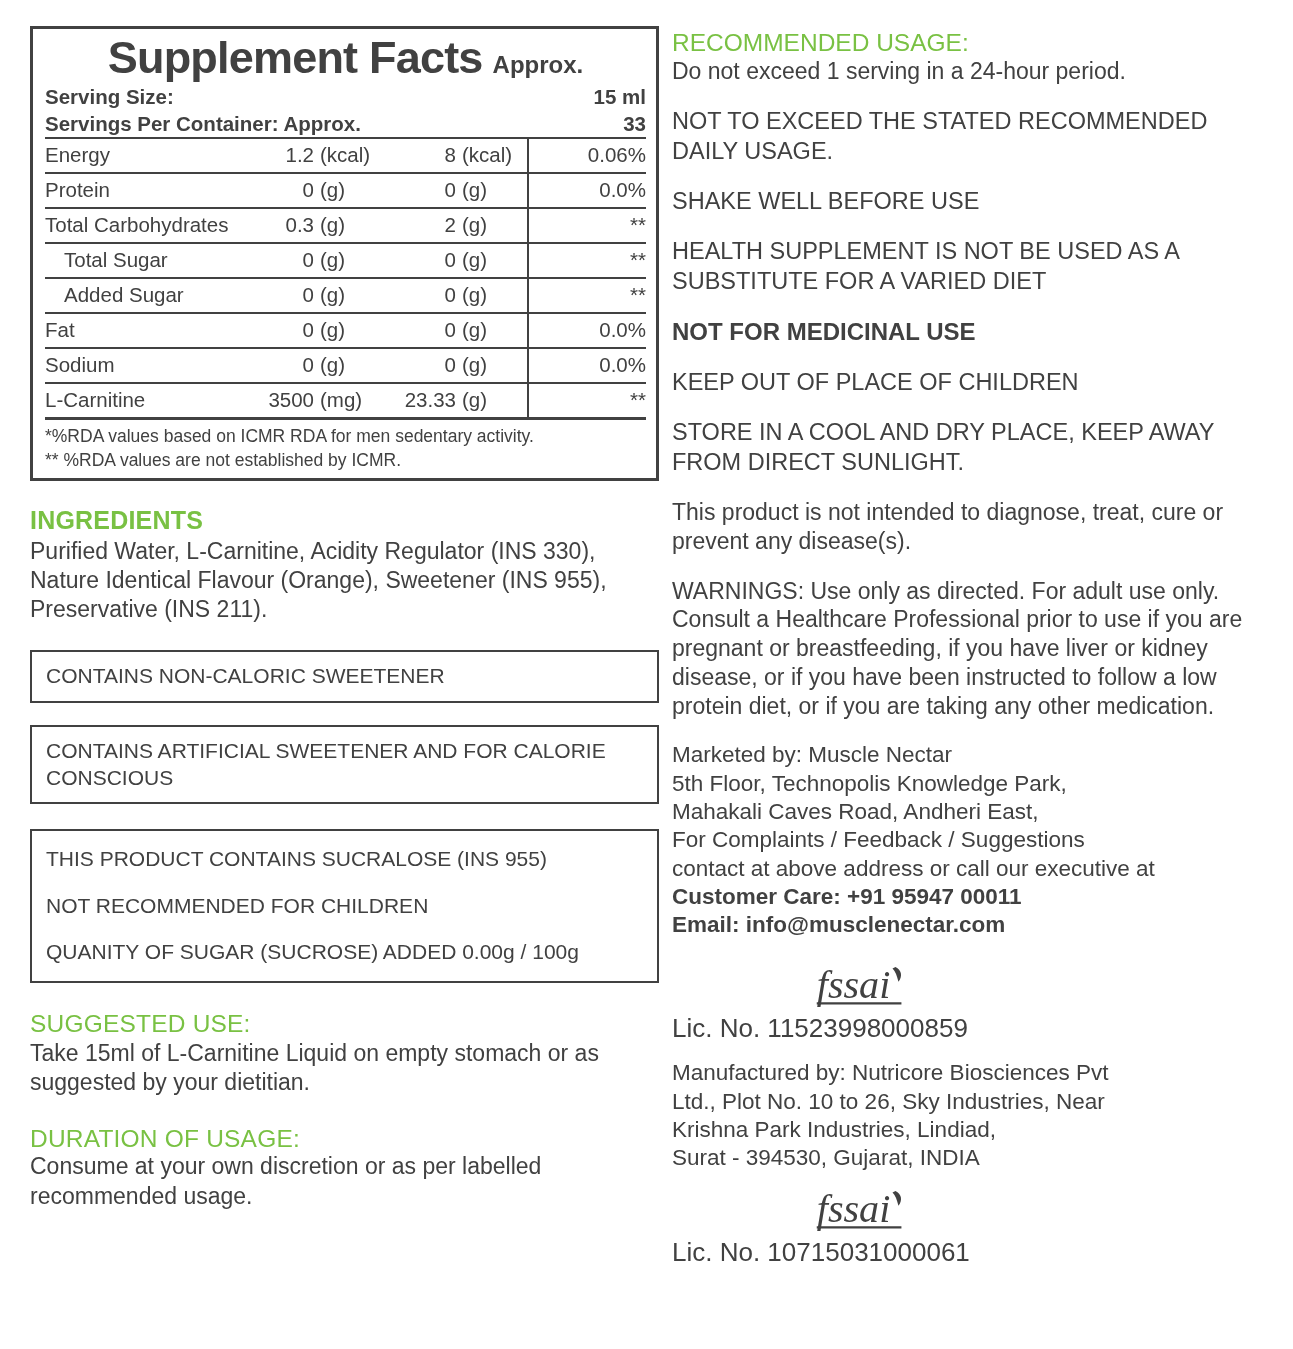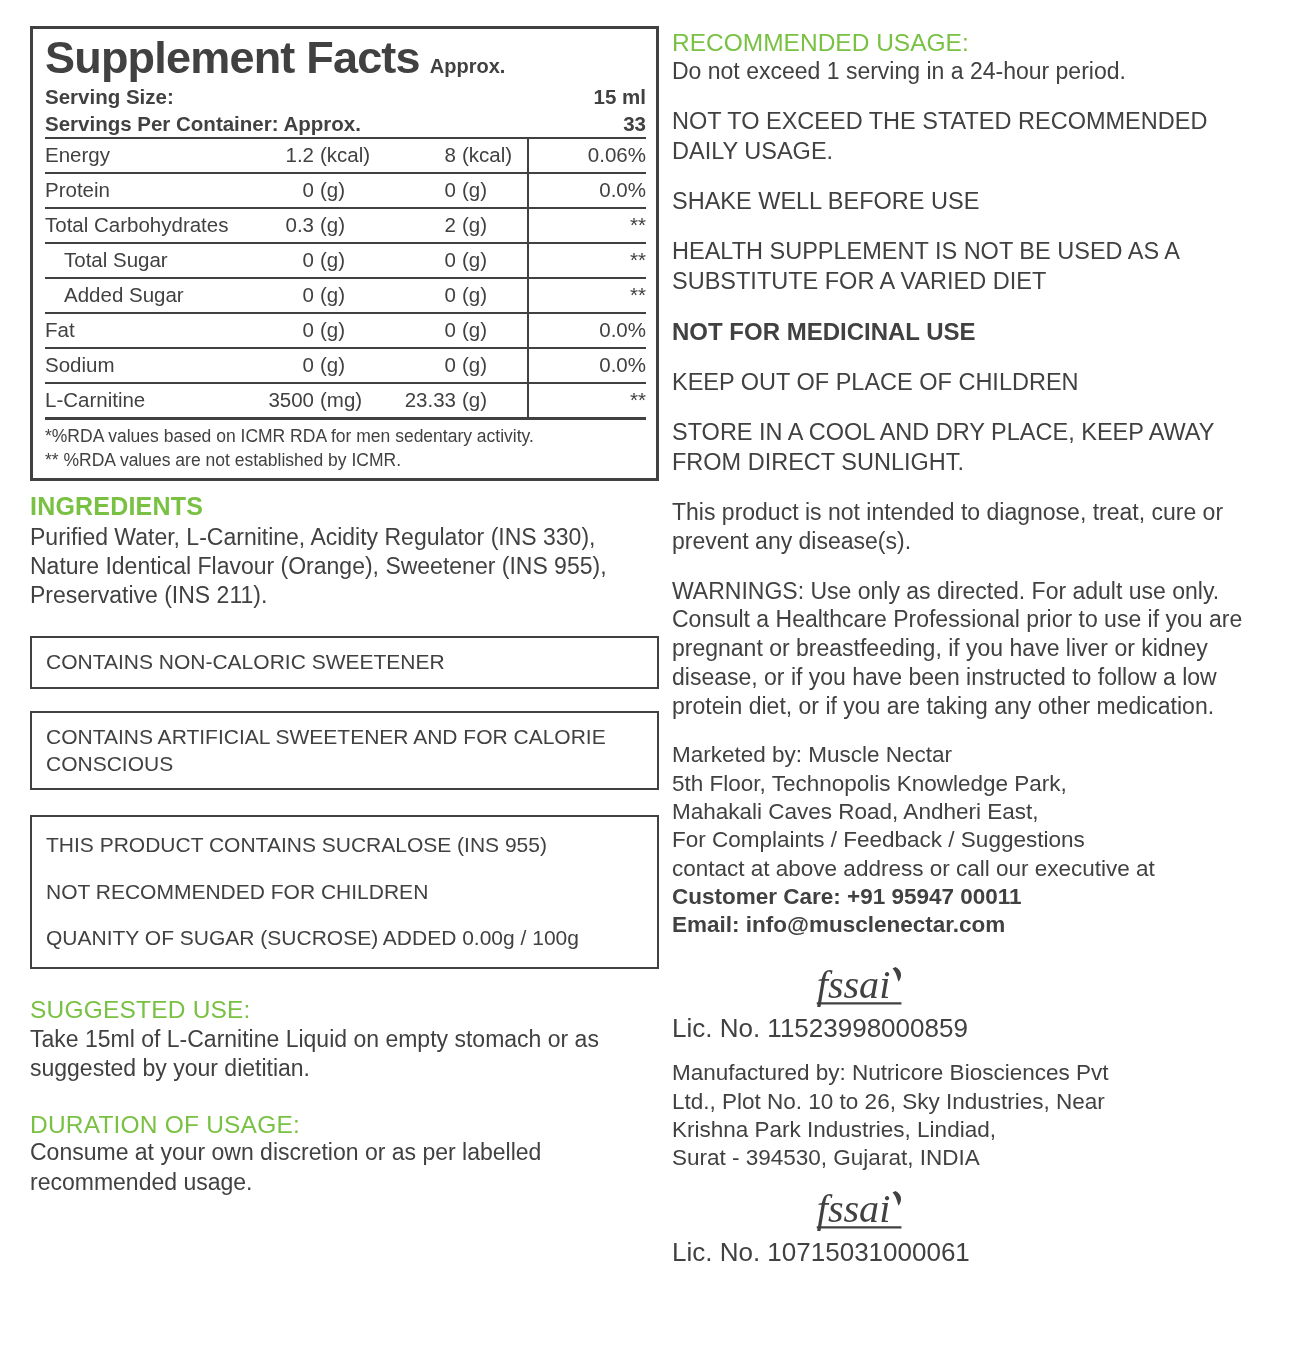--- a/index.html
+++ b/index.html
@@ -20,33 +20,33 @@
   
   .sf-panel {
     border: 3px solid #414141;
     width: 629px;
     padding: 6px 10px 6px 12px;
     background: #fff;
   }
   .sf-titlerow {
     display: flex;
     align-items: baseline;
-    justify-content: flex-start;
+    justify-content: center;
     margin: 0 0 2px 0;
   }
   .sf-title {
     font-size: 45px;
     font-weight: bold;
     letter-spacing: -0.8px;
     line-height: 1.02;
     color: #414141;
     white-space: nowrap;
   }
   .sf-approx {
-    font-size: 20px;
+    font-size: 24px;
     font-weight: bold;
     margin-left: 10px;
     color: #414141;
     white-space: nowrap;
   }
   .sf-serveline {
     display: flex;
     justify-content: space-between;
     align-items: baseline;
     font-size: 20.5px;
@@ -90,21 +90,21 @@
     color: #79c143;
     font-size: 25px;
     font-weight: bold;
     letter-spacing: 0.2px;
     line-height: 1.1;
   }
   .gh.reg { font-weight: normal; font-size: 24.5px; }
 
   .body-txt { font-size: 23px; line-height: 1.27; color: #414141; }
 
-  .ingredients-wrap { margin-top: 12px; }
+  .ingredients-wrap { margin-top: 26px; }
   .ingredients-body { margin-top: 2px; }
 
   
   .claimbox {
     border: 2.5px solid #414141;
     padding: 10px 28px 11px 14px;
     font-size: 21px;
     line-height: 1.3;
     color: #414141;
   }

